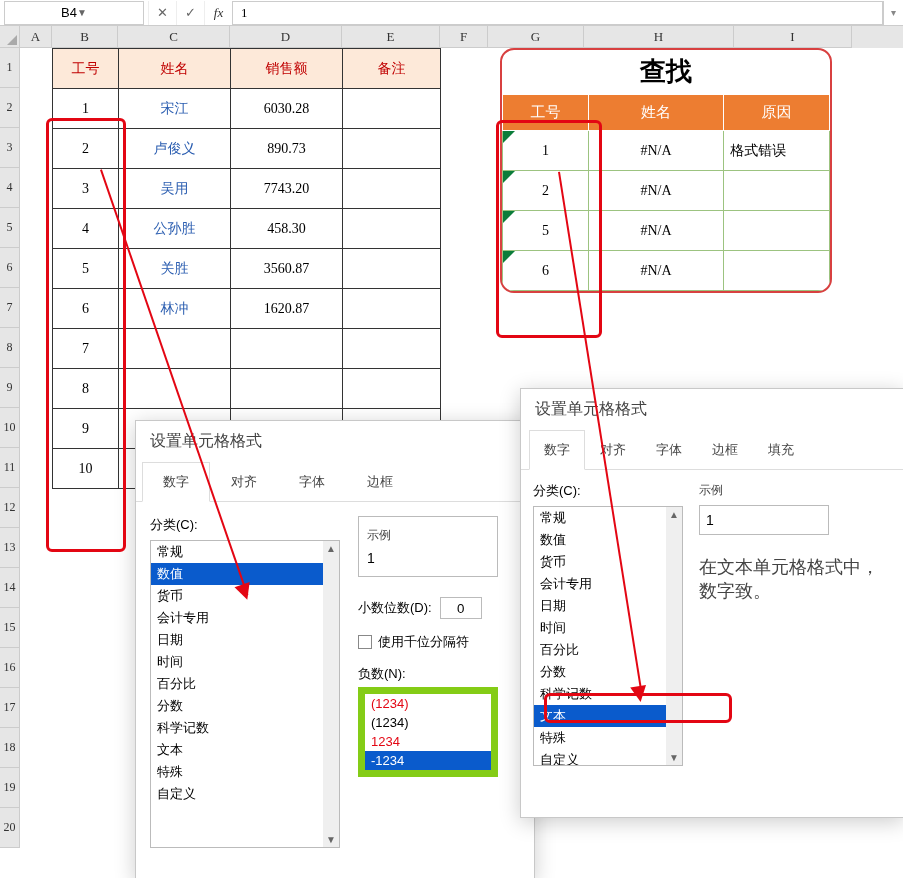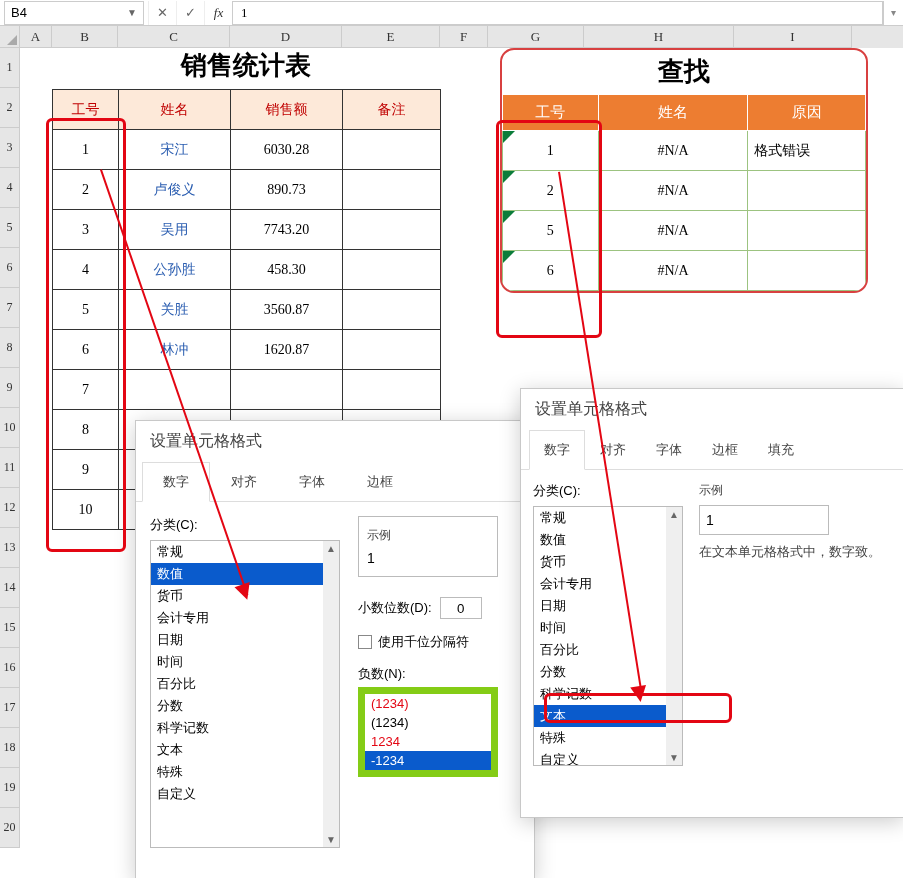--- a/index.html
+++ b/index.html
@@ -1,20 +1,20 @@
 <!DOCTYPE html>
 <html><head>
 <meta charset="utf-8">
 <style>
   * { box-sizing: border-box; margin: 0; padding: 0; }
   body { font-family: "Microsoft YaHei", "SimSun", Arial, sans-serif; font-size: 13px; background: #fff; width: 903px; height: 878px; position: relative; overflow: hidden; }
 
   
   .formula-bar { display: flex; align-items: center; height: 26px; border-bottom: 1px solid #ccc; background: #fff; }
-  .name-box { width: 140px; height: 24px; border: 1px solid #ccc; margin: 0 4px; padding: 0 6px; display: flex; align-items: center; justify-content: space-between; background: #fff; }
+  .name-box { width: 140px; height: 24px; border: 1px solid #ccc; margin: 0 4px; padding: 0 6px; display: flex; align-items: center; justify-content: center; background: #fff; }
   .name-box .dd { color: #666; font-size: 10px; }
   .fx-btn-group { display: flex; align-items: center; height: 24px; }
   .fx-btn { width: 28px; height: 24px; display: flex; align-items: center; justify-content: center; color: #666; border-left: 1px solid #eee; }
   .fx-btn.fx { font-style: italic; font-family: serif; color: #333; }
   .formula-input { flex: 1; height: 24px; border: 1px solid #ccc; padding: 0 8px; display: flex; align-items: center; font-family: "SimSun"; }
   .formula-expand { width: 20px; display:flex; align-items:center; justify-content:center; border-left:1px solid #ccc; height:24px; color:#888; font-size:10px; }
 
   
   .grid-area { position: absolute; top: 26px; left: 0; right: 0; height: 530px; }
   .col-headers { display: flex; height: 22px; background: #e6e6e6; }
@@ -30,21 +30,21 @@
   .tbl1 { border-collapse:collapse; }
   .tbl1 th, .tbl1 td { border:1px solid #333; height:40px; text-align:center; font-family:"SimSun"; font-size:14px; }
   .tbl1 th { color:#c00000; background:#fde9d9; font-weight:normal;}
   .tbl1 td.name { color:#2a5db0; }
   .tbl1 .c-id { width:66px; }
   .tbl1 .c-nm { width:112px; }
   .tbl1 .c-amt { width:112px; }
   .tbl1 .c-rm { width:98px; }
 
   
-  .right-tbl { position:absolute; left:500px; top:48px; width:368px; }
+  .right-tbl { position:absolute; left:500px; top:48px; width:332px; }
   .right-wrap { border:2px solid #d84040; border-radius:14px; padding:0; overflow:hidden; }
   .title2 { text-align:center; font-size:26px; font-weight:bold; font-family:"SimSun"; height:44px; line-height:44px; }
   .tbl2 { border-collapse:collapse; width:100%; }
   .tbl2 th { background:#ed7d31; color:#fff; height:36px; font-family:"SimSun"; font-size:15px; font-weight:normal; border:1px solid #fff;}
   .tbl2 td { border:1px solid #9cc380; height:40px; text-align:center; font-family:"SimSun"; font-size:14px; position:relative; }
   .tbl2 td.txtflag::before { content:""; position:absolute; top:0; left:0; width:0; height:0; border:6px solid transparent; border-top-color:#0b7d3a; border-left-color:#0b7d3a; }
   .tbl2 .c-g { width:96px; }
   .tbl2 .c-h { width:150px; }
   .tbl2 .c-i { width:118px; }
 
@@ -85,21 +85,21 @@
   .neg-item.red { color:#e30613; }
   .neg-item.sel { background:#0a5bcc; color:#fff; }
 
   
   .dlg2 { position:absolute; left:520px; top:388px; width:384px; height:430px; background:#fff; border:1px solid #c8c8c8; box-shadow:0 4px 20px rgba(0,0,0,.2); }
   .dlg2 .dlg-tabs { padding-left:8px; }
   .dlg2 .dlg-tab { padding:10px 14px; font-size:13px;}
   .dlg2 .dlg-body { padding:12px; gap:16px; }
   .dlg2 .cat-list { width:150px; height:260px; }
   .dlg2 .right-pane { font-size:13px; }
-  .dlg2 .desc { margin-top:8px; color:#444; font-size:13px; }
+  .dlg2 .desc { margin-top:20px; color:#444; font-size:18px; }
 </style>
 </head>
 <body>
 
 <div class="formula-bar">
   <div class="name-box">
     <span>B4</span>
     <span class="dd">▼</span>
   </div>
   <div class="fx-btn-group">
@@ -144,21 +144,20 @@
       <div class="rowh">15</div>
       <div class="rowh">16</div>
       <div class="rowh">17</div>
       <div class="rowh">18</div>
       <div class="rowh">19</div>
       <div class="rowh">20</div>
     </div>
 </div>
 
 <div class="left-tbl">
-  <div class="title1">销售统计表</div>
   <table class="tbl1">
     <thead>
         <tr>
       <th class="c-id">工号</th>
       <th class="c-nm">姓名</th>
       <th class="c-amt">销售额</th>
       <th class="c-rm">备注</th>
     </tr>
       </thead>
     <tbody>

